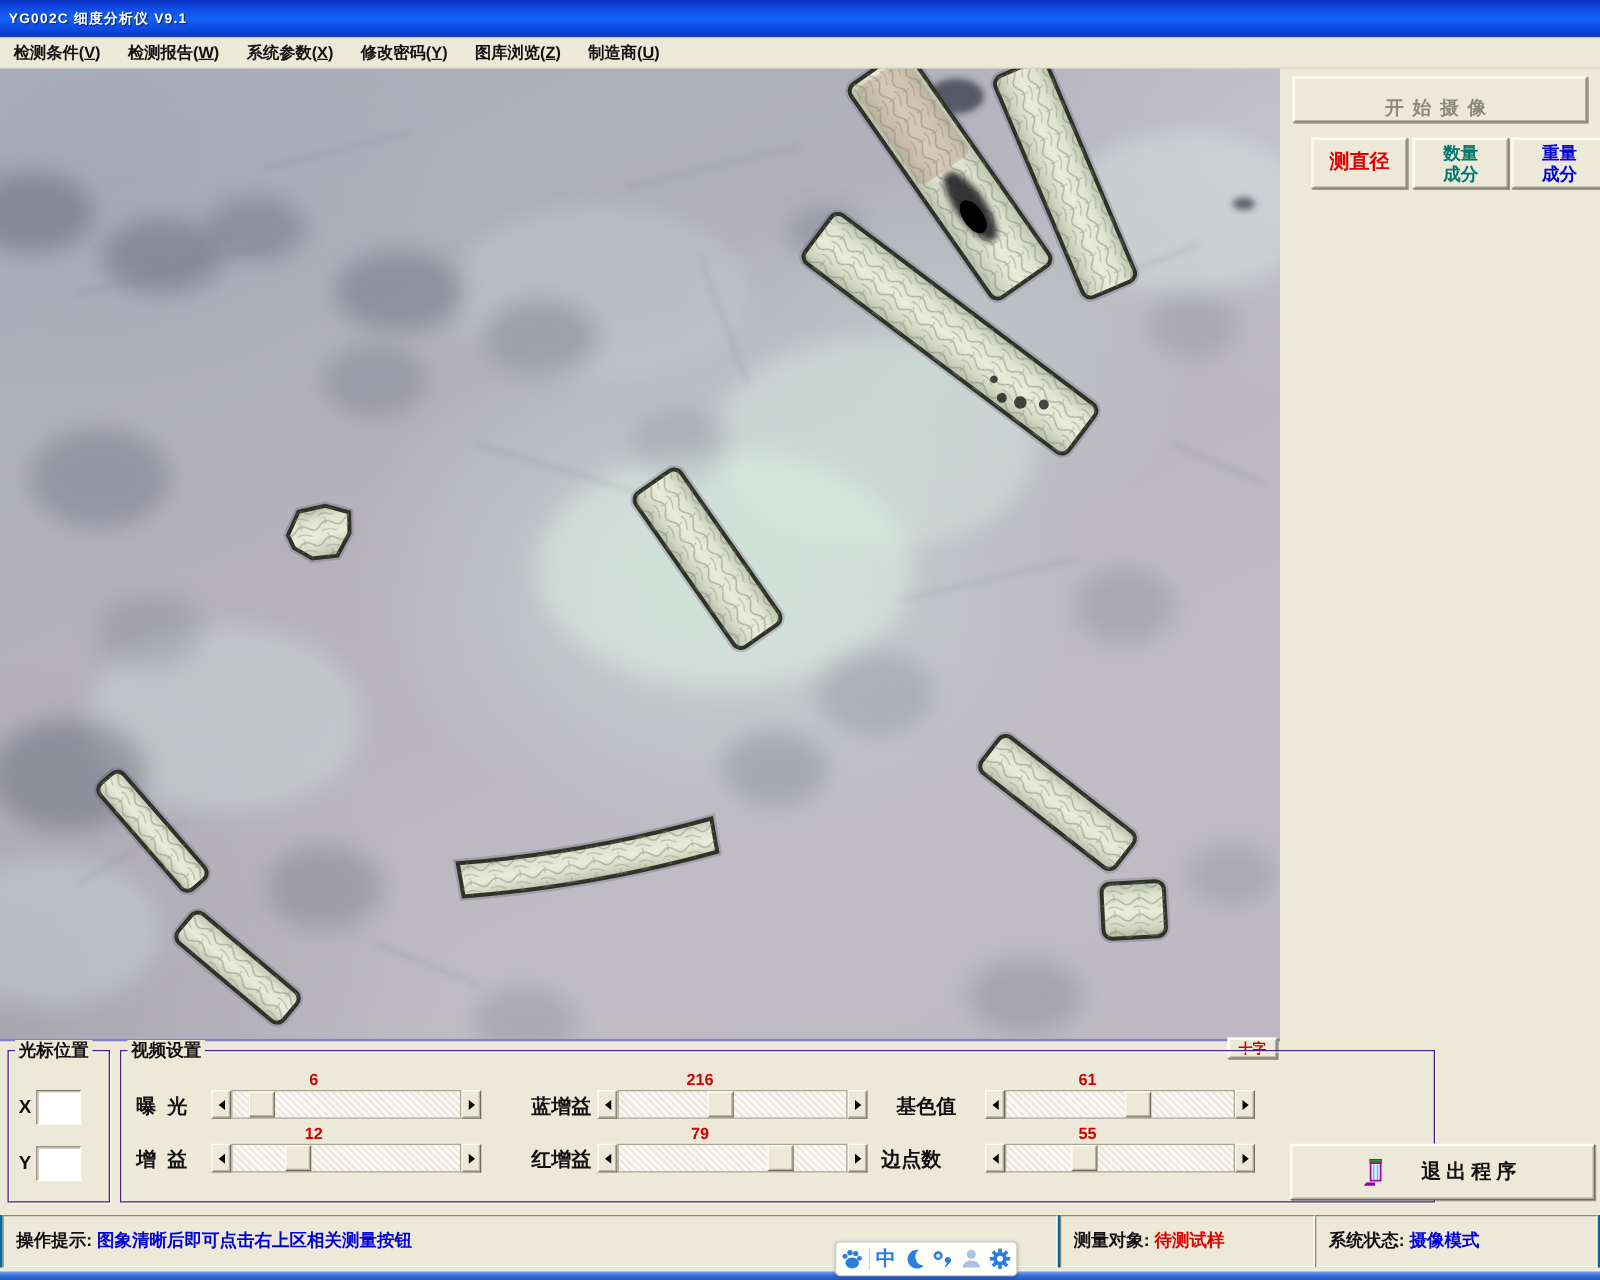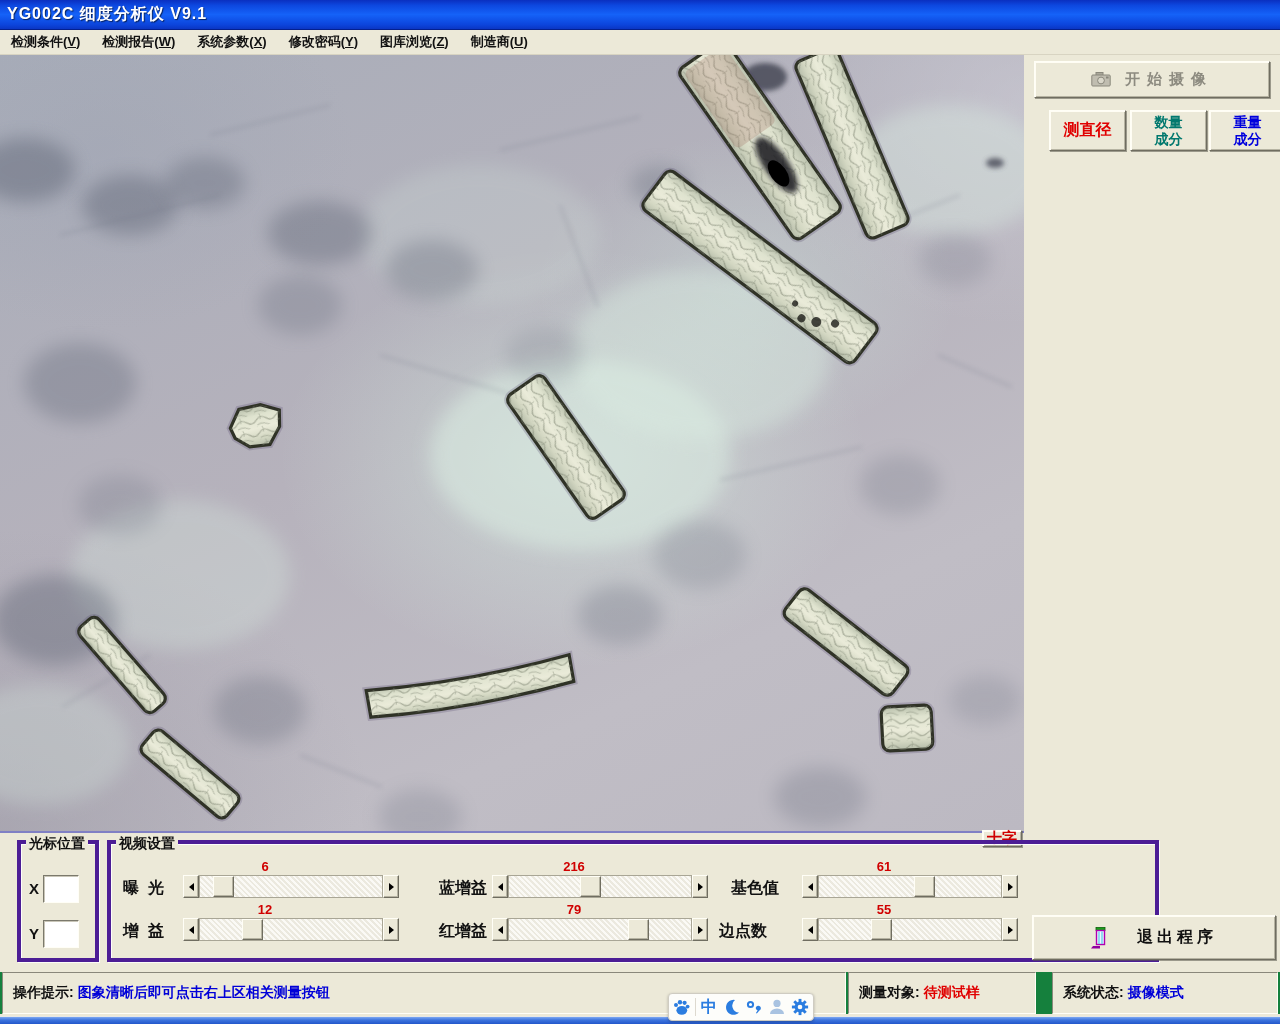--- a/index.html
+++ b/index.html
@@ -3,21 +3,21 @@
 <meta charset="utf-8">
 <style>
   html,body{margin:0;padding:0;background:#555;}
   *{box-sizing:border-box;font-family:"Liberation Sans","DejaVu Sans",sans-serif;}
   .app{position:relative;width:1280px;height:1024px;background:#ece9d8;overflow:hidden;}
 
   
   .titlebar{position:absolute;left:0;top:0;width:1280px;height:30px;
     background:linear-gradient(180deg,#0a2fc0 0%,#0d47df 18%,#1562f8 50%,#0c45dc 85%,#0a36c4 100%);
     border-bottom:1px solid #04208e;color:#fff;display:flex;align-items:center;}
-  .titlebar span{font-size:16px;font-weight:bold;letter-spacing:1px;padding-left:7px;
+  .titlebar span{font-size:11px;font-weight:bold;letter-spacing:1px;padding-left:7px;
     text-shadow:1px 1px 1px rgba(0,0,0,.6);}
 
   
   .menubar{position:absolute;left:0;top:30px;width:1280px;height:25px;background:#ece9d8;
     border-bottom:1px solid #d8d4c2;display:flex;align-items:center;padding-left:2px;}
   .menu-item{font-size:13px;font-weight:bold;color:#111;padding:3px 13px 3px 9px;cursor:default;}
   .menu-item u{text-decoration:underline;}
 
   
   .image-area{position:absolute;left:0;top:55px;width:1024px;height:778px;
@@ -32,36 +32,36 @@
   .image-area svg{position:absolute;left:0;top:0;}
 
   
   .raised{background:#ece9d8;border:1px solid;border-color:#fffef6 #6f6d60 #6f6d60 #fffef6;
     box-shadow:inset 1px 1px 0 #fffdf4, inset -1px -1px 0 #b6b3a2, 1px 1px 0 rgba(90,88,76,.55);}
   .sunken{border:1px solid;border-color:#8a887b #fffef6 #fffef6 #8a887b;}
   button{cursor:pointer;}
 
   
   .btn-start{position:absolute;left:1034px;top:61px;width:236px;height:37px;display:flex;
-    align-items:center;justify-content:center;gap:14px;}
+    align-items:center;justify-content:center;gap:14px;flex-direction:column;}
   .btn-start span{font-size:15px;font-weight:bold;color:#8d8b80;letter-spacing:7px;}
   .btn-small{position:absolute;top:110px;width:77px;height:41px;display:flex;flex-direction:column;
     align-items:center;justify-content:center;line-height:1.15;font-weight:bold;margin-left:16px;}
   .btn-diameter{left:1033px;color:#e00000;font-size:16px;}
   .btn-count{left:1114px;color:#00786e;font-size:14px;}
   .btn-weight{left:1193px;color:#0000dd;font-size:14px;}
   .btn-exit{position:absolute;left:1032px;top:915px;width:244px;height:45px;display:flex;
     align-items:center;justify-content:center;gap:26px;}
   .btn-exit span{font-size:16px;font-weight:bold;color:#111;letter-spacing:4px;}
-  .btn-cross{position:absolute;left:982px;top:830px;width:40px;height:17px;font-size:15px;
+  .btn-cross{position:absolute;left:982px;top:830px;width:40px;height:17px;font-size:11px;
     font-weight:bold;color:#d00000;display:flex;align-items:center;justify-content:center;padding:0;}
 
   
-  .groupbox{position:absolute;border:4px solid #4c1d95;
-    box-shadow:inset 1px 1px 0 rgba(255,255,255,.9),1px 1px 0 rgba(255,255,255,.8);margin-left:11px;}
+  .groupbox{position:absolute;border:1px solid #4c1d95;
+    box-shadow:inset 1px 1px 0 rgba(255,255,255,.9),1px 1px 0 rgba(255,255,255,.8);}
   .groupbox .gb-label{position:absolute;top:-9px;left:5px;background:#ece9d8;padding:0 3px;
     font-size:14px;font-weight:bold;color:#111;white-space:nowrap;}
   .gb-cursor{left:6px;top:840px;width:82px;height:122px;}
   .gb-video{left:96px;top:840px;width:1052px;height:122px;}
 
   .axis-label{position:absolute;font-size:15px;font-weight:bold;color:#111;}
   .axis-input{position:absolute;width:36px;height:28px;background:#fff;border:1px solid;
     border-color:#7b796c #fffef6 #fffef6 #7b796c;box-shadow:inset 1px 1px 0 #c9c6b8;}
 
   
@@ -72,25 +72,25 @@
     border-color:#fffef6 #6f6d60 #6f6d60 #fffef6;box-shadow:inset -1px -1px 0 #b6b3a2;
     display:flex;align-items:center;justify-content:center;flex:none;cursor:pointer;}
   .tri-l{width:0;height:0;border:4px solid transparent;border-right:5px solid #000;margin-left:-4px;}
   .tri-r{width:0;height:0;border:4px solid transparent;border-left:5px solid #000;margin-right:-4px;}
   .sl-track{position:relative;flex:1;background:#f6f4ec;border:1px solid #a9a696;
     background-image:repeating-linear-gradient(45deg,rgba(255,255,255,.5) 0 2px,rgba(205,201,185,.25) 2px 4px);}
   .sl-thumb{position:absolute;top:0;width:21px;height:21px;background:#ece9d8;border:1px solid;
     border-color:#fffef6 #6f6d60 #6f6d60 #fffef6;box-shadow:inset -1px -1px 0 #b6b3a2;cursor:pointer;}
 
   
-  .statusbar{position:absolute;left:0;top:972px;width:1280px;height:42px;background:#15803d;}
+  .statusbar{position:absolute;left:0;top:972px;width:1280px;height:42px;background:#0369a1;}
   .status-sec{position:absolute;top:0;height:42px;background:#ece9d8;display:flex;align-items:center;
     padding-left:10px;font-size:14px;font-weight:bold;color:#111;white-space:nowrap;}
   .sec-tip{left:2px;width:844px;}
-  .sec-target{left:848px;width:188px;}
+  .sec-target{left:848px;width:204px;}
   .sec-state{left:1052px;width:226px;}
   .v-blue{color:#0000d8;margin-left:4px;}
   .v-red{color:#e00000;margin-left:4px;}
 
   .task-sliver{position:absolute;left:0;top:1016px;width:1280px;height:8px;
     background:linear-gradient(180deg,#7ca8f2 0%,#3c73dd 45%,#2257cb 100%);border-top:1px solid #e8e8e4;}
 
   
   .ime-bar{position:absolute;left:668px;top:993px;width:146px;height:28px;background:#fdfdfa;
     border:1px solid #cfccc2;border-radius:4px;box-shadow:0 1px 3px rgba(0,0,0,.25);

